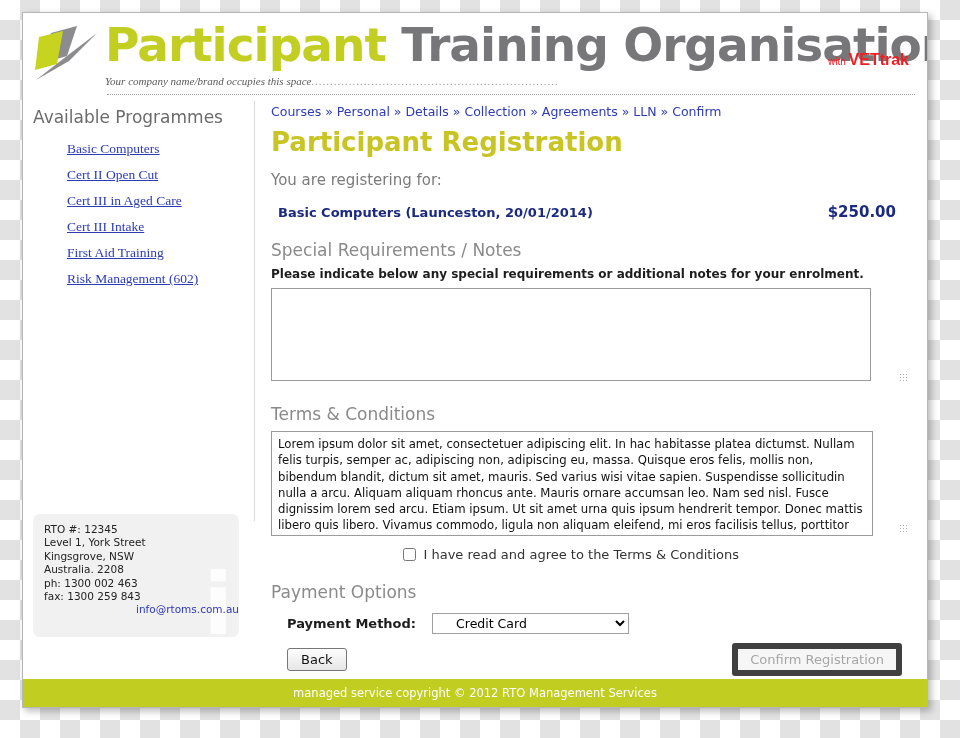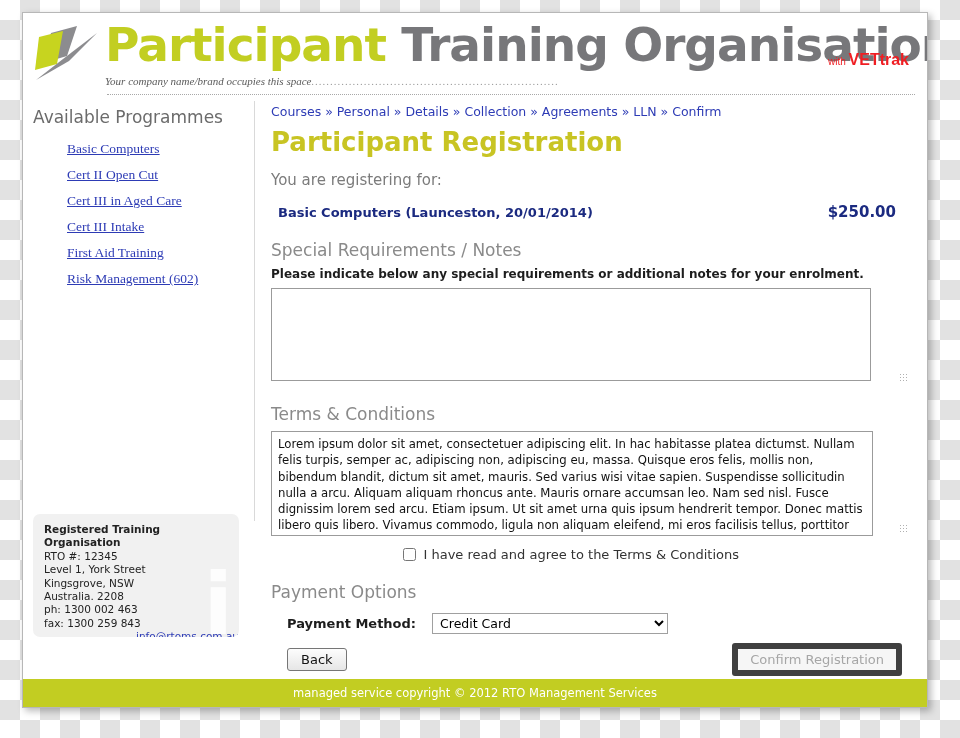--- a/index.html
+++ b/index.html
@@ -299,27 +299,27 @@
     gap: 8px;
   }
   .pay-label {
     font-size: 13px;
     font-weight: bold;
     color: #1d1d1d;
     font-family: "DejaVu Sans", sans-serif;
     margin-right: 8px;
   }
   select.pay-select {
-    width: 236px;
+    width: 197px;
     height: 21px;
     font-size: 12.5px;
     font-family: "DejaVu Sans", sans-serif;
     border: 1px solid #a0a0a0;
     background: #ffffff;
-    padding-left: 3px;
+    padding-left: 19px;
   }
   .btn-row {
     margin-top: 9px;
     display: flex;
     justify-content: space-between;
     align-items: center;
     padding: 0 9px 0 16px;
     gap: 22px;
   }
   button.back-btn {
@@ -403,21 +403,20 @@
         <a class="sidebar-link">Cert II Open Cut</a>
         <a class="sidebar-link">Cert III in Aged Care</a>
         <a class="sidebar-link">Cert III Intake</a>
         <a class="sidebar-link">First Aid Training</a>
         <a class="sidebar-link">Risk Management (602)</a>
       </div>
 
       <div class="contact-card">
         <div class="contact-watermark">i</div>
         <div class="contact-lines">
-          <div class="cname">Registered Training Organisation</div>
           <div>RTO #: 12345</div>
           <div>Level 1, York Street</div>
           <div>Kingsgrove, NSW</div>
           <div>Australia. 2208</div>
           <div>ph: 1300 002 463</div>
           <div>fax: 1300 259 843</div>
           <div class="cmail">info@rtoms.com.au</div>
         </div>
       </div>
     </div>

